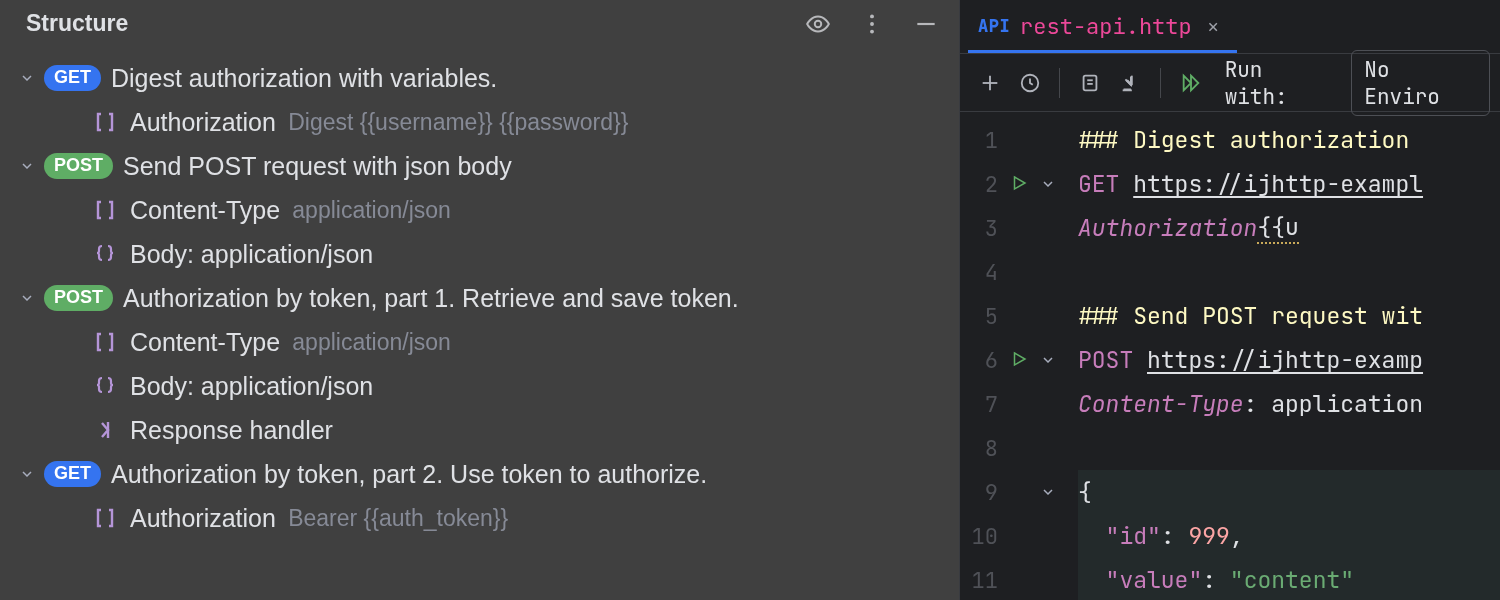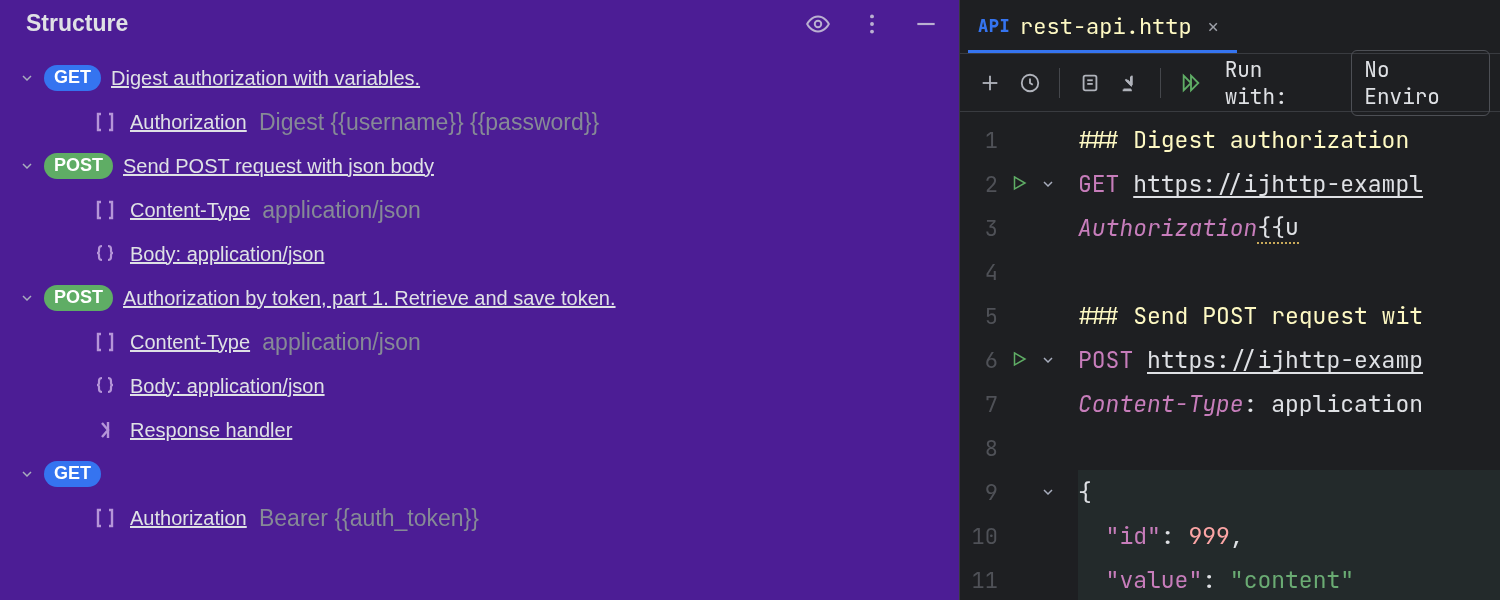--- a/index.html
+++ b/index.html
@@ -7,21 +7,21 @@
     width: 1500px; height: 600px; overflow: hidden;
     background: #1e1f22; color: #dfe1e5;
     font-family: -apple-system, "Segoe UI", Arial, sans-serif;
     font-size: 22px;
   }
   .root { display: flex; width: 100%; height: 100%; }
 
   
   .structure {
     width: 960px; height: 100%;
-    background: #4c1d95;
+    background: #404040;
     display: flex; flex-direction: column;
     border-right: 1px solid #393b40;
   }
   .structure-header {
     display: flex; align-items: center;
     padding: 10px 20px 14px 26px;
     font-weight: 600; font-size: 23px;
   }
   .structure-title { flex: 1; }
   .hdr-actions { display: flex; align-items: center; gap: 28px; }
@@ -47,21 +47,21 @@
     display:inline-flex; align-items:center; justify-content:center;
     border-radius: 14px;
     font-size: 18px; font-weight: 700;
     padding: 2px 10px 3px 10px;
     margin-right: 10px;
     color: #fff;
   }
   .badge-get  { background: #3574f0; }
   .badge-post { background: #5fad65; }
 
-  .row-text  { color: #dfe1e5; font-size: 20px; text-decoration: underline; }
+  .row-text  { color: #dfe1e5; font-size: 25px; }
   .row-sub   { color: #868a96; font-size: 23px; }
 
   .leaf-icon {
     width: 30px; height: 26px;
     display:inline-flex; align-items:center; justify-content:center;
     color: #b595d8;
     margin-right: 10px; margin-left: 2px;
   }
   .leaf-icon svg { width: 24px; height: 24px; }
 
@@ -81,21 +81,21 @@
   .tab {
     display:flex; align-items:center; gap:10px;
     padding: 10px 18px 8px 10px;
     border-bottom: 3px solid #3574f0;
     height: 100%;
   }
   .tab-marker {
     font-size: 17px; font-weight: 800; letter-spacing: .5px;
     color: #3574f0;
   }
-  .tab-name { color: #fef9c3; font-size: 22px; }
+  .tab-name { color: #ec4899; font-size: 22px; }
   .tab-close { color:#9da0a8; font-size:18px; margin-left:6px; }
 
   .toolbar {
     display:flex; align-items:center;
     height: 58px;
     border-bottom: 1px solid #393b40;
     padding: 0 10px;
   }
   .tb-icon {
     width: 40px; height: 40px;
@@ -255,20 +255,21 @@
           </span>
           <span class="row-text">Response handler</span>
         </div>
         <div class="row">
           <span class="chevron">
             <svg viewBox="0 0 24 24" fill="none" stroke="currentColor" stroke-width="2.2">
               <polyline points="6 9 12 15 18 9"></polyline>
             </svg>
           </span>
           <span class="badge badge-get">GET</span>
+          <span class="row-text">Authorization by token, part 2. Use token to authorize.</span>
         </div>
         <div class="row"><span class="spacer-chev"></span><span class="indent"></span><span class="leaf-icon">
             <svg viewBox="0 0 24 24" fill="none" stroke="currentColor" stroke-width="2.4">
               <path d="M8 4H5v16h3"></path>
               <path d="M16 4h3v16h-3"></path>
             </svg>
           </span><span class="row-text">Authorization</span>&nbsp;&nbsp;<span class="row-sub">Bearer {{auth_token}}</span></div>
       </div>
   </div>
 

